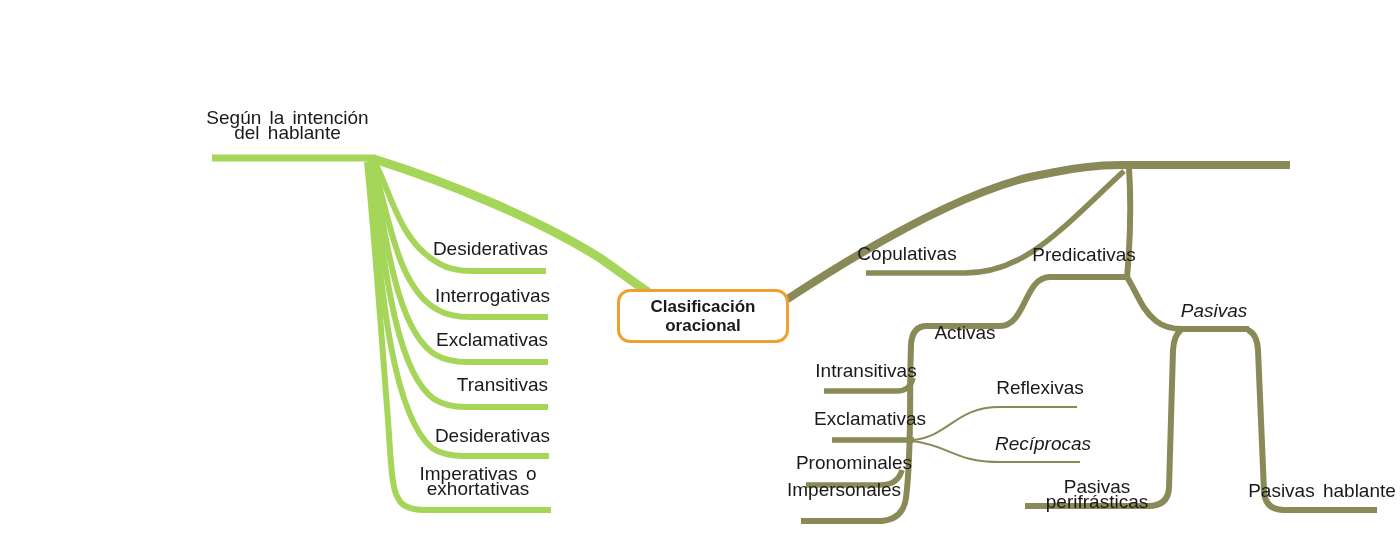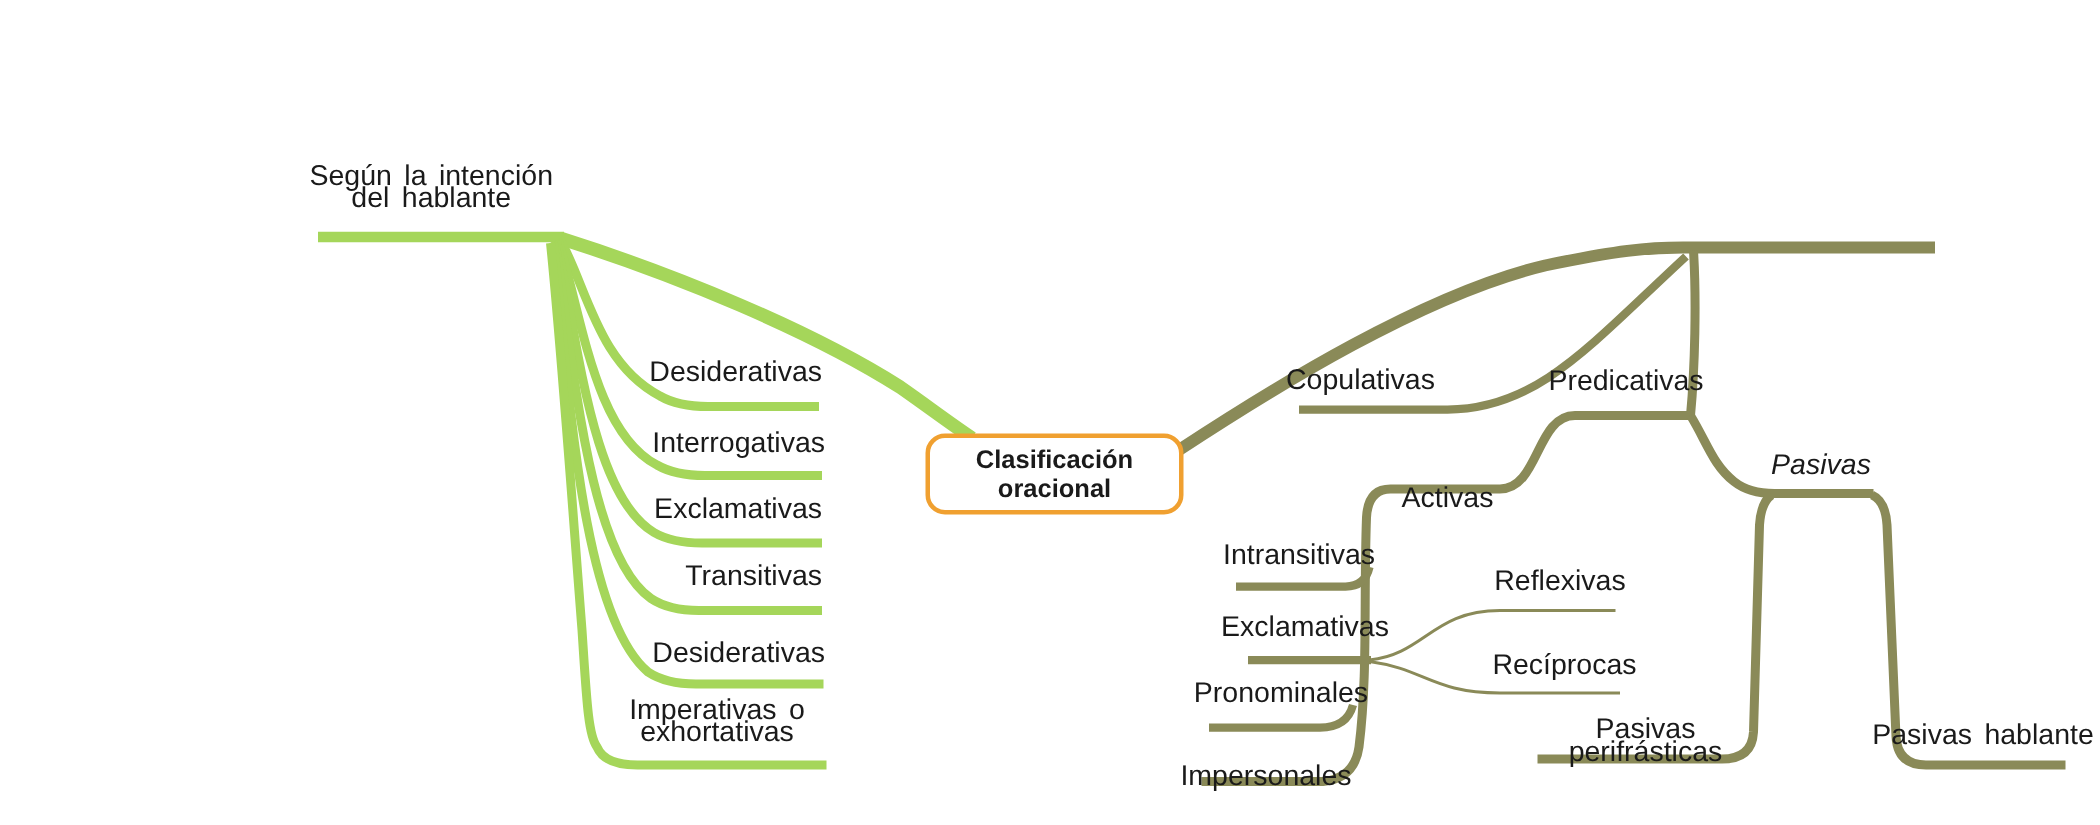--- a/index.html
+++ b/index.html
@@ -70,19 +70,19 @@
   <div class="label ta-r" style="left:396px;top:428px;width:154px;">Desiderativas</div>
   <div class="label ta-c" style="left:402px;top:466px;width:152px;">Imperativas o exhortativas</div>
 
   <div class="label ta-c" style="left:832px;top:246px;width:150px;">Copulativas</div>
   <div class="label ta-c" style="left:1009px;top:247px;width:150px;">Predicativas</div>
   <div class="label ta-c" style="left:890px;top:300px;width:150px;margin-top:25px;">Activas</div>
   <div class="label ta-c" style="left:1139px;top:303px;width:150px;font-style:italic;">Pasivas</div>
   <div class="label ta-c" style="left:791px;top:363px;width:150px;">Intransitivas</div>
   <div class="label ta-c" style="left:795px;top:411px;width:150px;">Exclamativas</div>
   <div class="label ta-c" style="left:779px;top:455px;width:150px;">Pronominales</div>
-  <div class="label ta-c" style="left:769px;top:510px;width:150px;">Impersonales</div>
+  <div class="label ta-c" style="left:769px;top:482px;width:150px;">Impersonales</div>
   <div class="label ta-c" style="left:965px;top:380px;width:150px;">Reflexivas</div>
-  <div class="label ta-c" style="left:968px;top:436px;width:150px;">Recíprocas</div>
+  <div class="label ta-c" style="left:968px;top:436px;width:150px;font-style:italic;">Recíprocas</div>
   <div class="label ta-c" style="left:1012px;top:479px;width:170px;">Pasivas perifrásticas</div>
   <div class="label ta-c" style="left:1247px;top:483px;width:150px;">Pasivas hablante</div>
 
 </div>
 
 </body></html>

